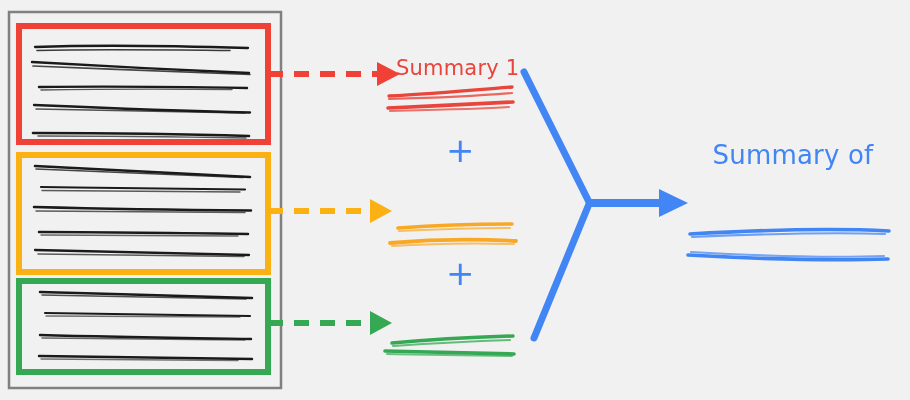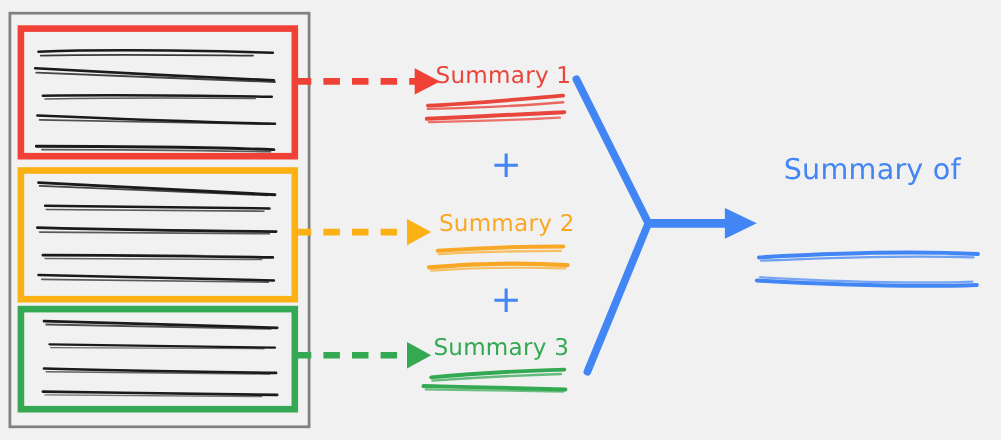--- a/index.html
+++ b/index.html
@@ -156,23 +156,21 @@
       <path d="M690,234 C760,230 830,228 889,231" stroke-width="3.6"></path>
       <path d="M692,237 C762,234 830,232 885,234" stroke-width="2.1" opacity="0.75"></path>
       <path d="M688,255 C760,259 830,261 888,259" stroke-width="3.6"></path>
       <path d="M691,252 C762,256 830,258 884,256" stroke-width="2.1" opacity="0.7"></path>
     </g>
 
   </svg>
 
   <div class="label summary-label" id="label-summary-1">Summary 1</div>
 
-  <div class="label summary-label" id="label-summary-2">Summary 2</div>
 
-  <div class="label summary-label" id="label-summary-3">Summary 3</div>
 
   <div class="plus-sign" id="plus-1">+</div>
 
   <div class="plus-sign" id="plus-2">+</div>
 
   <div class="label" id="label-final">
     <div>Summary of</div>
   </div>
 
 </div>

